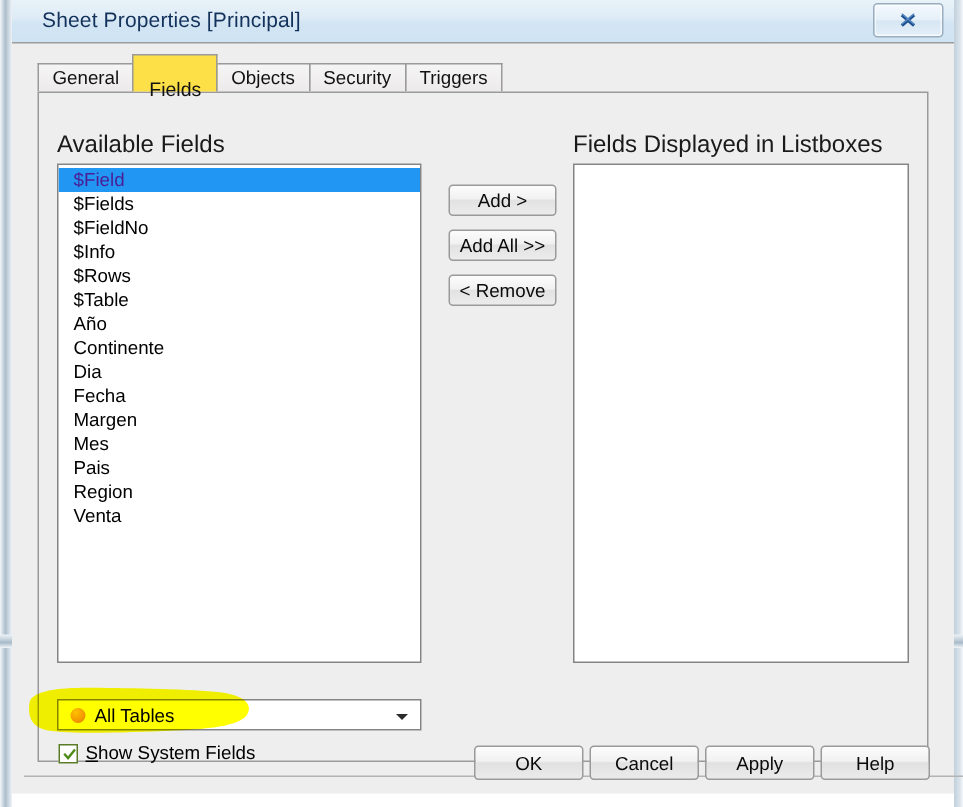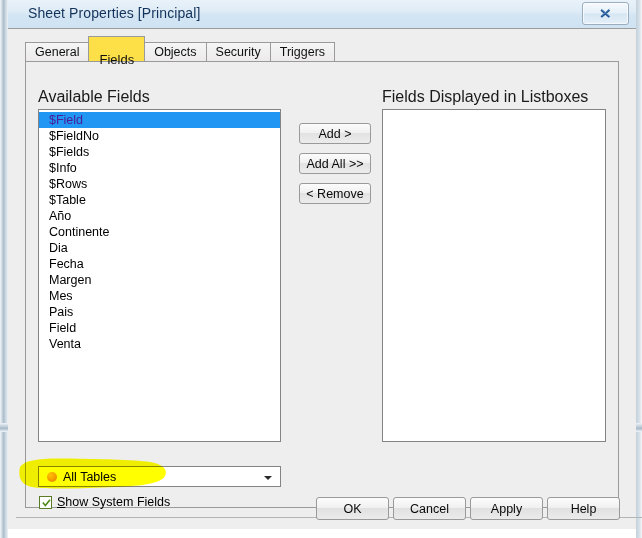--- a/index.html
+++ b/index.html
@@ -348,33 +348,33 @@
       <div class="tab">Triggers</div>
     </div>
 
     <div id="tabpage">
 
       <div class="group-label" style="left:12px; top:26px;">Available Fields</div>
 
       <div class="listbox" id="available-listbox">
         <div class="list-items">
           <div class="list-item selected">$Field</div>
+          <div class="list-item">$Fields</div>
           <div class="list-item">$FieldNo</div>
-          <div class="list-item">$Fields</div>
           <div class="list-item">$Info</div>
           <div class="list-item">$Rows</div>
           <div class="list-item">$Table</div>
           <div class="list-item">Año</div>
           <div class="list-item">Continente</div>
           <div class="list-item">Dia</div>
           <div class="list-item">Fecha</div>
           <div class="list-item">Margen</div>
           <div class="list-item">Mes</div>
           <div class="list-item">Pais</div>
-          <div class="list-item">Field</div>
+          <div class="list-item">Region</div>
           <div class="list-item">Venta</div>
         </div>
       </div>
 
       <div class="mid-button" id="btn-add">Add &gt;</div>
       <div class="mid-button" id="btn-add-all">Add All &gt;&gt;</div>
       <div class="mid-button" id="btn-remove">&lt; Remove</div>
 
       <div class="group-label" style="left:356px; top:26px;">Fields Displayed in Listboxes</div>
 

